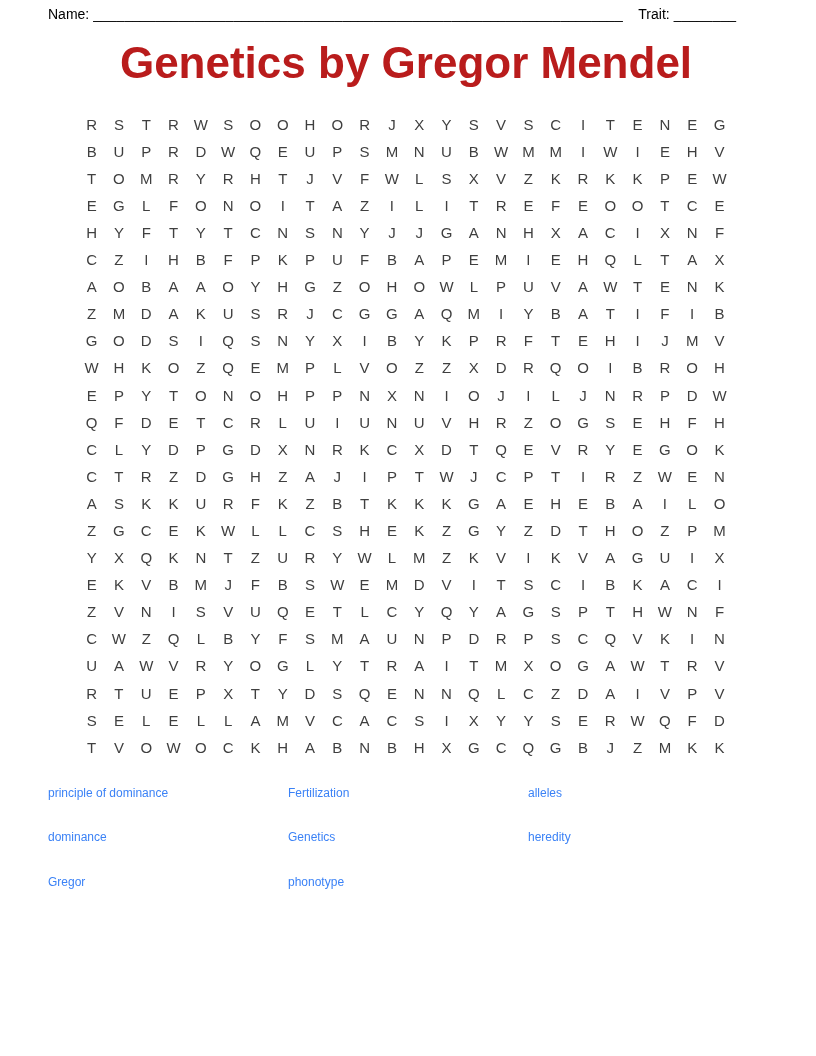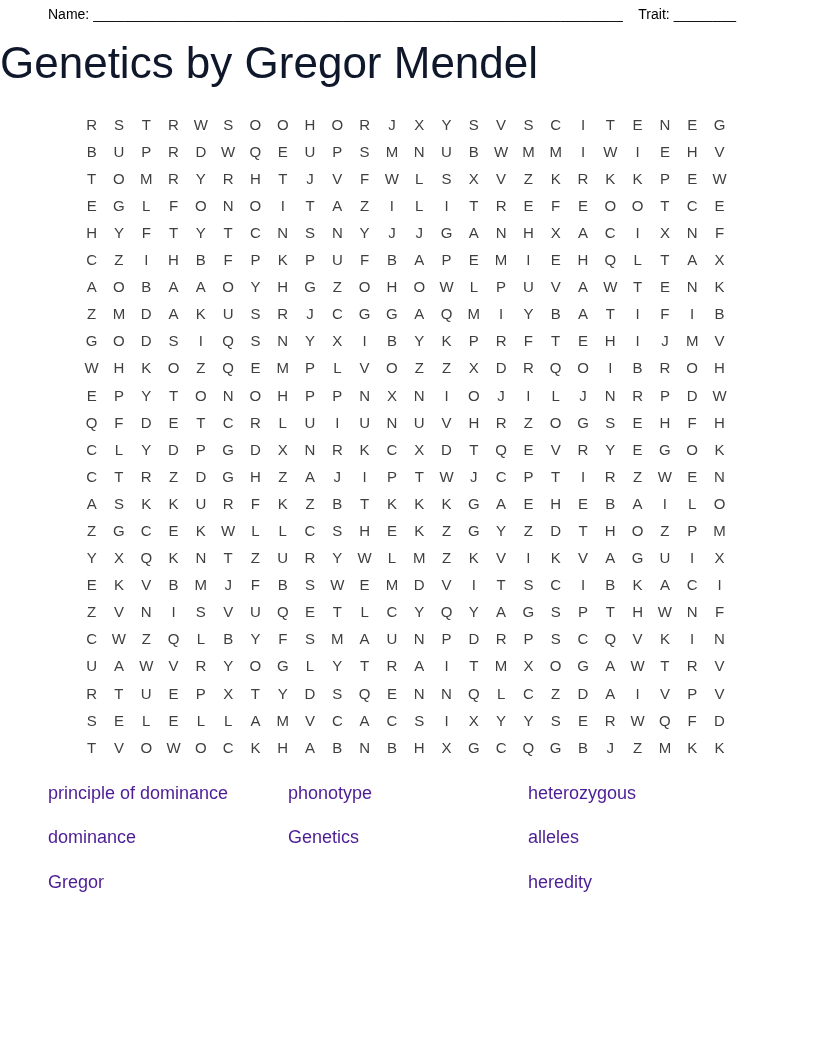--- a/index.html
+++ b/index.html
@@ -22,25 +22,26 @@
     justify-content: space-between;
     align-items: baseline;
     padding: 0 76px 0 48px;
     font-size: 14px;
     color: #000000;
   }
   .field { white-space: nowrap; }
   .field .lbl { margin-right: 4px; }
   .blank { letter-spacing: 0; color: #000; }
   .title {
+    text-align: center;
     font-size: 44px;
-    font-weight: 400;
+    font-weight: 700;
     line-height: 1.15;
     margin-top: 16px;
-    color: #0f172a;
+    color: #b91c1c;
   }
   .grid {
     width: 656px;
     margin: 22px auto 0;
     display: grid;
     grid-template-columns: repeat(24, 27.3px);
   }
   .cell {
     height: 27.1px;
     line-height: 27.1px;
@@ -48,23 +49,23 @@
     font-size: 15px;
     color: #3f3f3f;
   }
   .words {
     display: flex;
     padding-left: 48px;
     margin-top: 10px;
   }
   .word-col { width: 240px; }
   .word {
-    font-size: 18px;
+    font-size: 12px;
     line-height: 44.5px;
-    color: #4c1d95;
+    color: #3b82f6;
     white-space: nowrap;
   }
 </style>
 </head>
 <body>
 
 <div class="page">
 
   <div class="header">
     <div class="field">
@@ -656,23 +657,23 @@
       <span class="cell">K</span>
     </div>
 
   <div class="words" id="word-list">
       <div class="word-col">
         <div class="word">principle of dominance</div>
         <div class="word">dominance</div>
         <div class="word">Gregor</div>
       </div>
       <div class="word-col">
+        <div class="word">Fertilization</div>
+        <div class="word">Genetics</div>
         <div class="word">phonotype</div>
-        <div class="word">Genetics</div>
       </div>
       <div class="word-col">
-        <div class="word">heterozygous</div>
         <div class="word">alleles</div>
         <div class="word">heredity</div>
       </div>
     </div>
 
 </div>
 
 </body></html>

